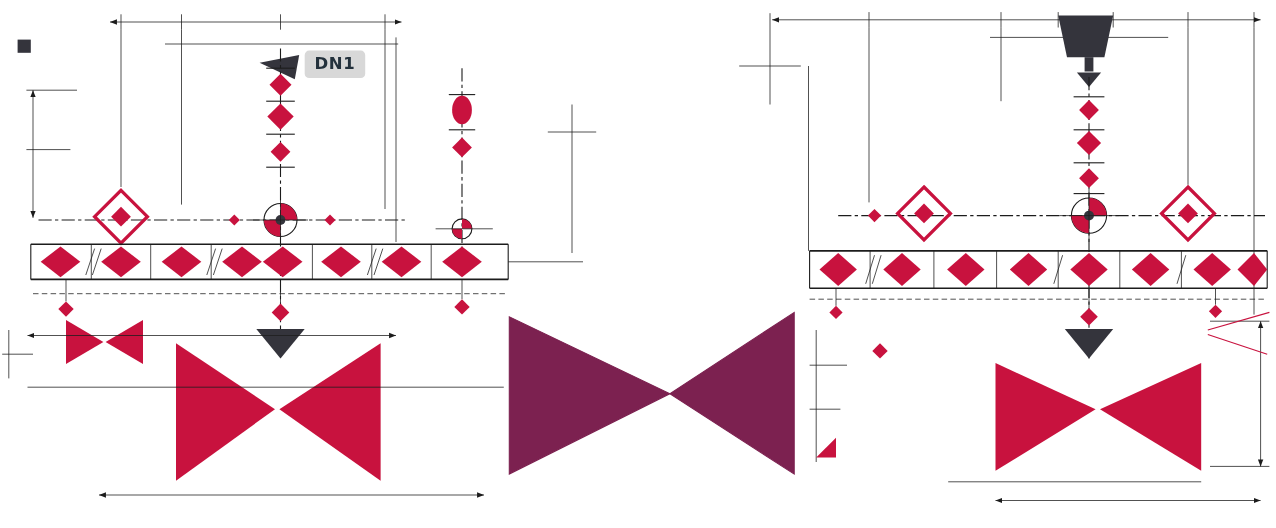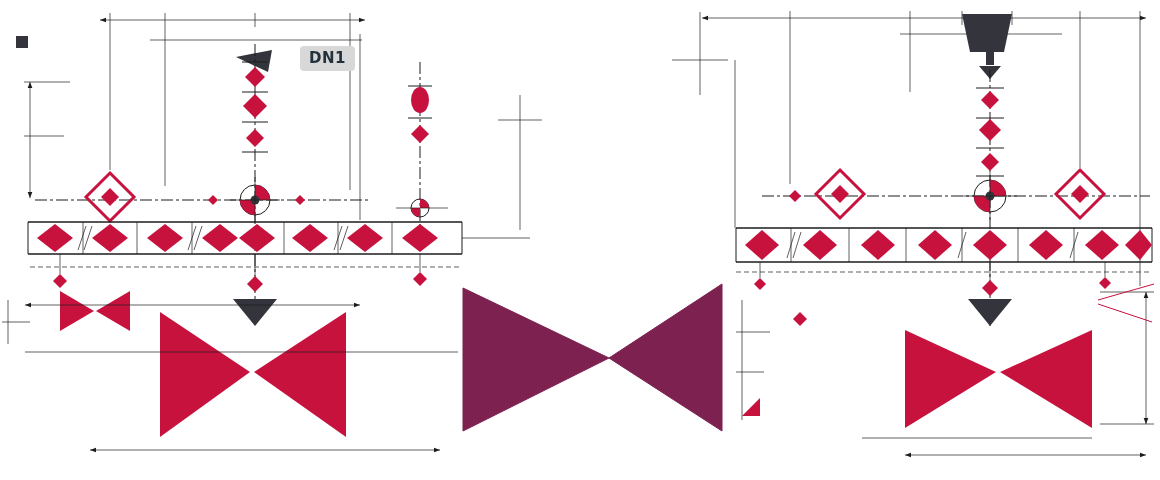--- a/index.html
+++ b/index.html
@@ -32,21 +32,20 @@
     left: 277px;
     top: 46px;
     background: var(--callout-bg, #d8d8d8);
     color: var(--callout-text, #23313c);
     font-size: 15px;
     font-weight: bold;
     line-height: 1;
     padding: 5px 9px 5px 9px;
     border-radius: 4px;
     letter-spacing: 0.5px;
-    margin-left: 23px;
   }
 </style>
 </head>
 <body>
 
 <div class="canvas">
 
 <svg width="1160" height="480" viewBox="0 0 1160 480">
   <defs>
     <marker id="ae" markerWidth="10" markerHeight="8" refX="9" refY="4" orient="auto">

